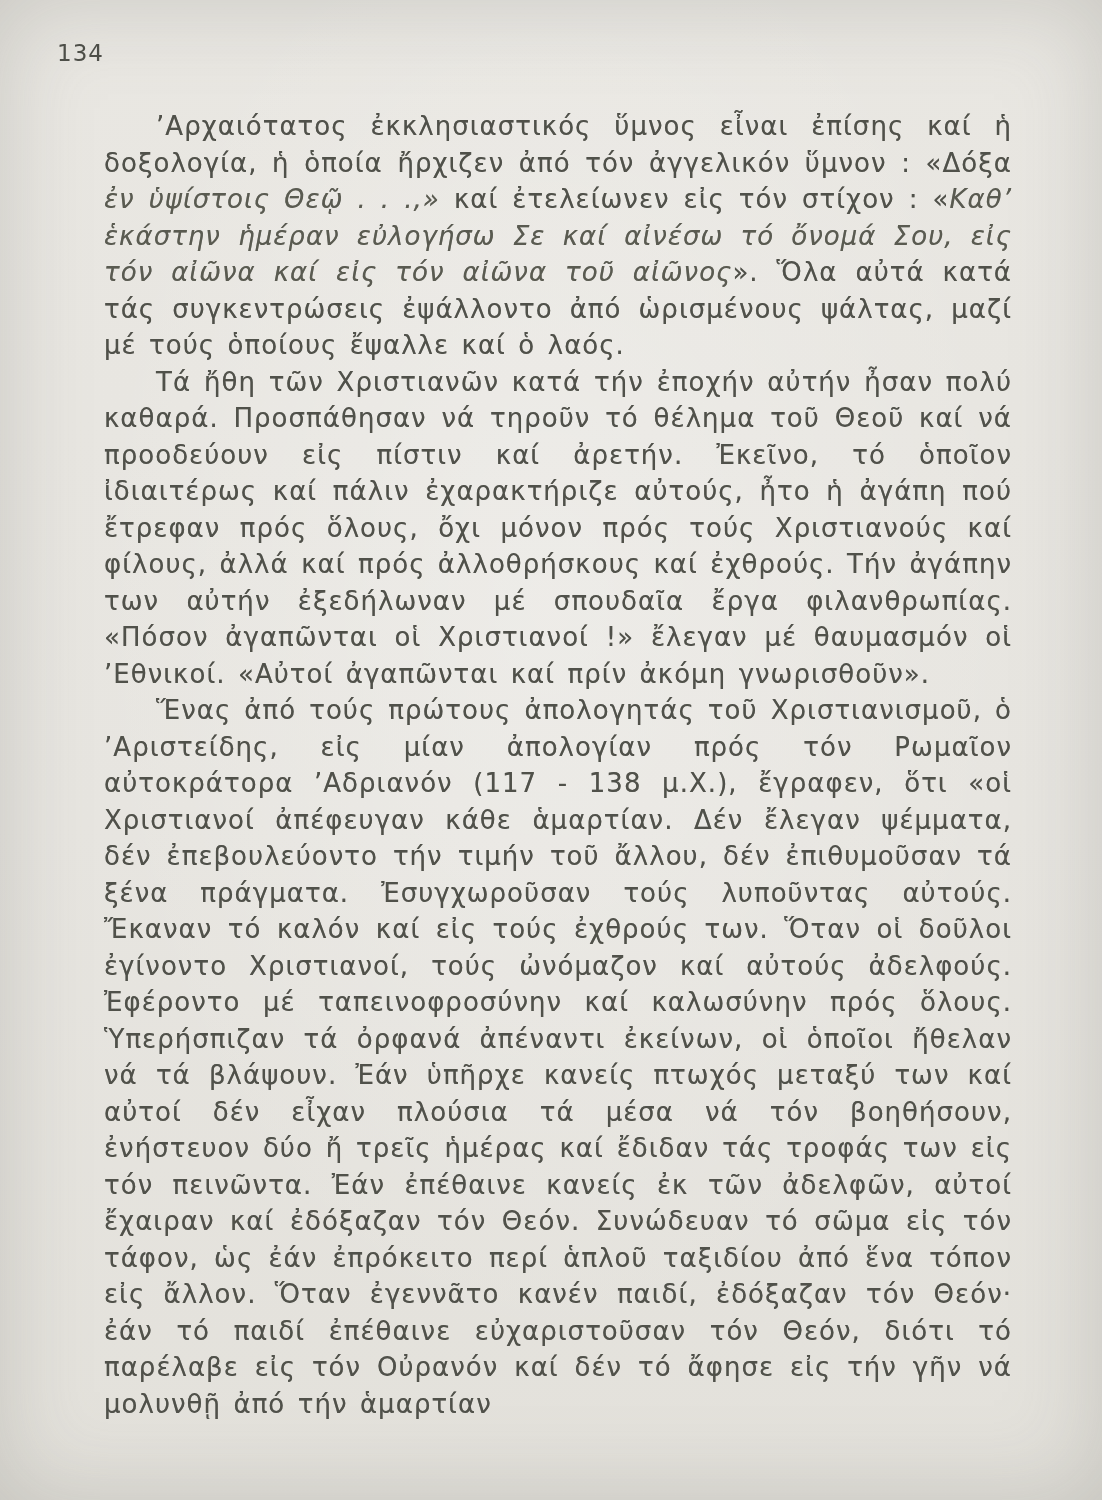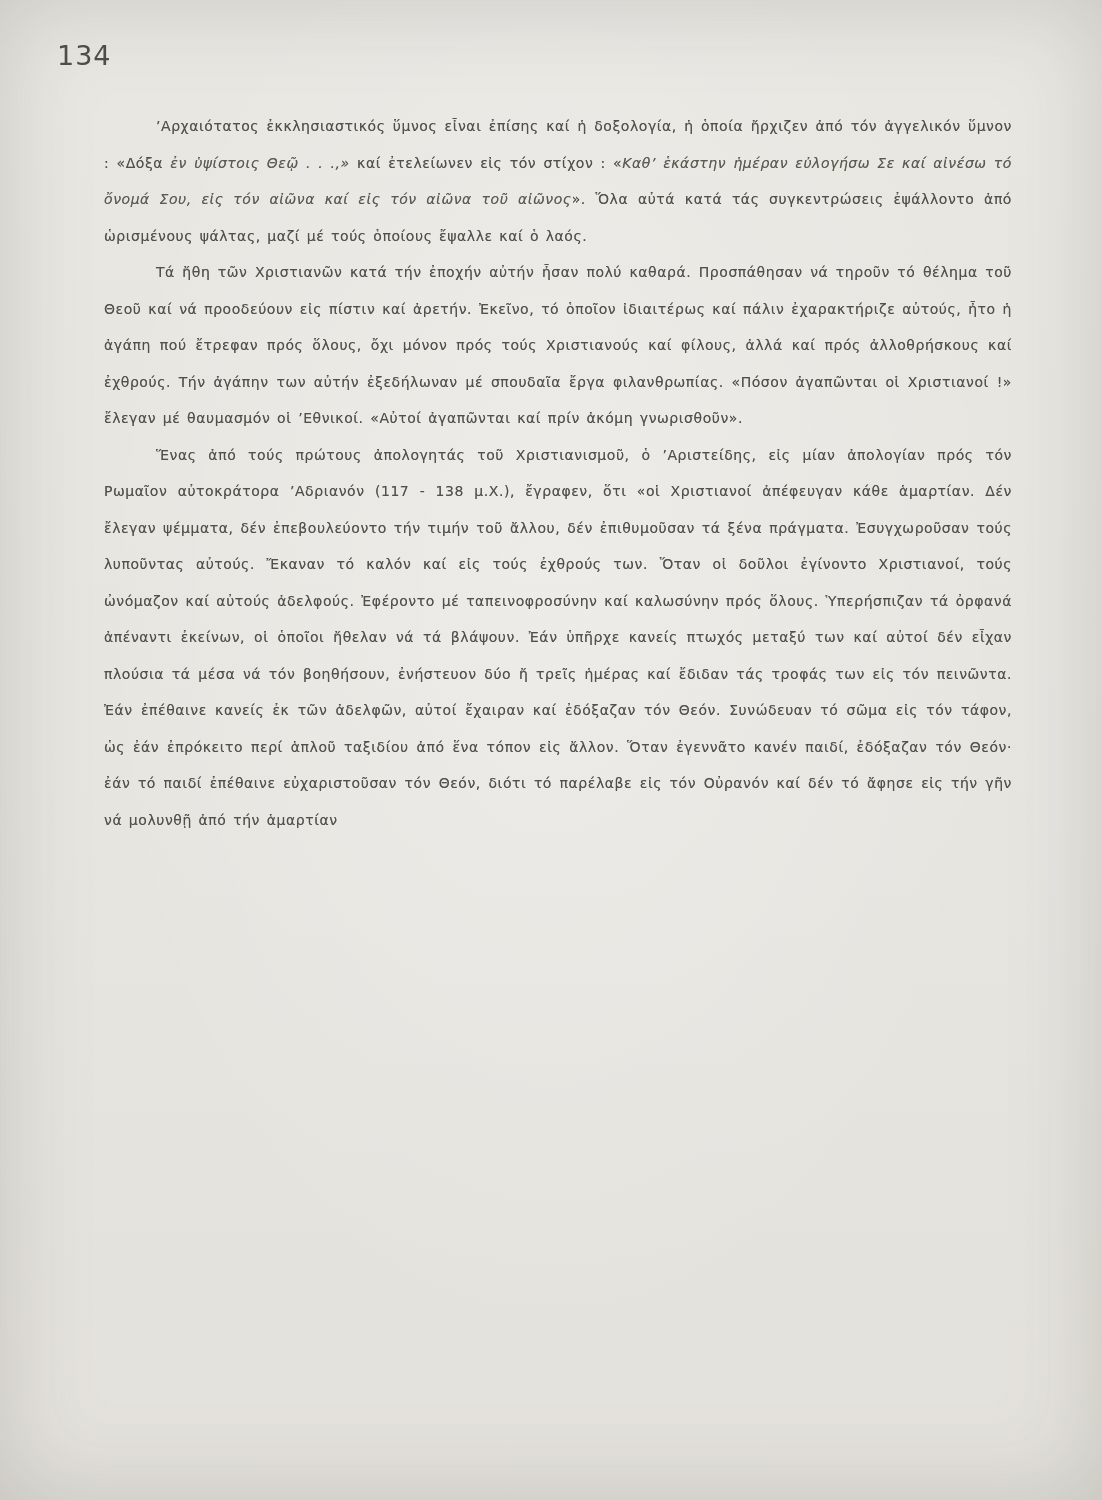--- a/index.html
+++ b/index.html
@@ -20,31 +20,31 @@
     background:
       radial-gradient(ellipse at 50% 40%, rgba(255,255,255,0.25) 0%, rgba(255,255,255,0) 60%),
       linear-gradient(180deg, #e9e7e2 0%, #e7e5e0 55%, #e3e1db 100%);
     box-shadow: inset 0 0 90px rgba(120,118,110,0.28);
     box-sizing: border-box;
   }
   .page-number {
     position: absolute;
     left: 57px;
     top: 40px;
-    font-size: 27px;
+    font-size: 23px;
     letter-spacing: 1px;
     color: #4d4e48;
   }
   .text-block {
     position: absolute;
     left: 104px;
     top: 108px;
     width: 908px;
     color: #50514a;
-    font-size: 14px;
+    font-size: 26px;
     line-height: 36.5px;
     text-align: justify;
     letter-spacing: 0.04em;
     word-spacing: 0.12em;
     text-shadow: 0 0 0.6px rgba(80,81,74,0.55);
   }
   .para {
     margin: 0 0 0 0;
     text-indent: 52px;
   }

